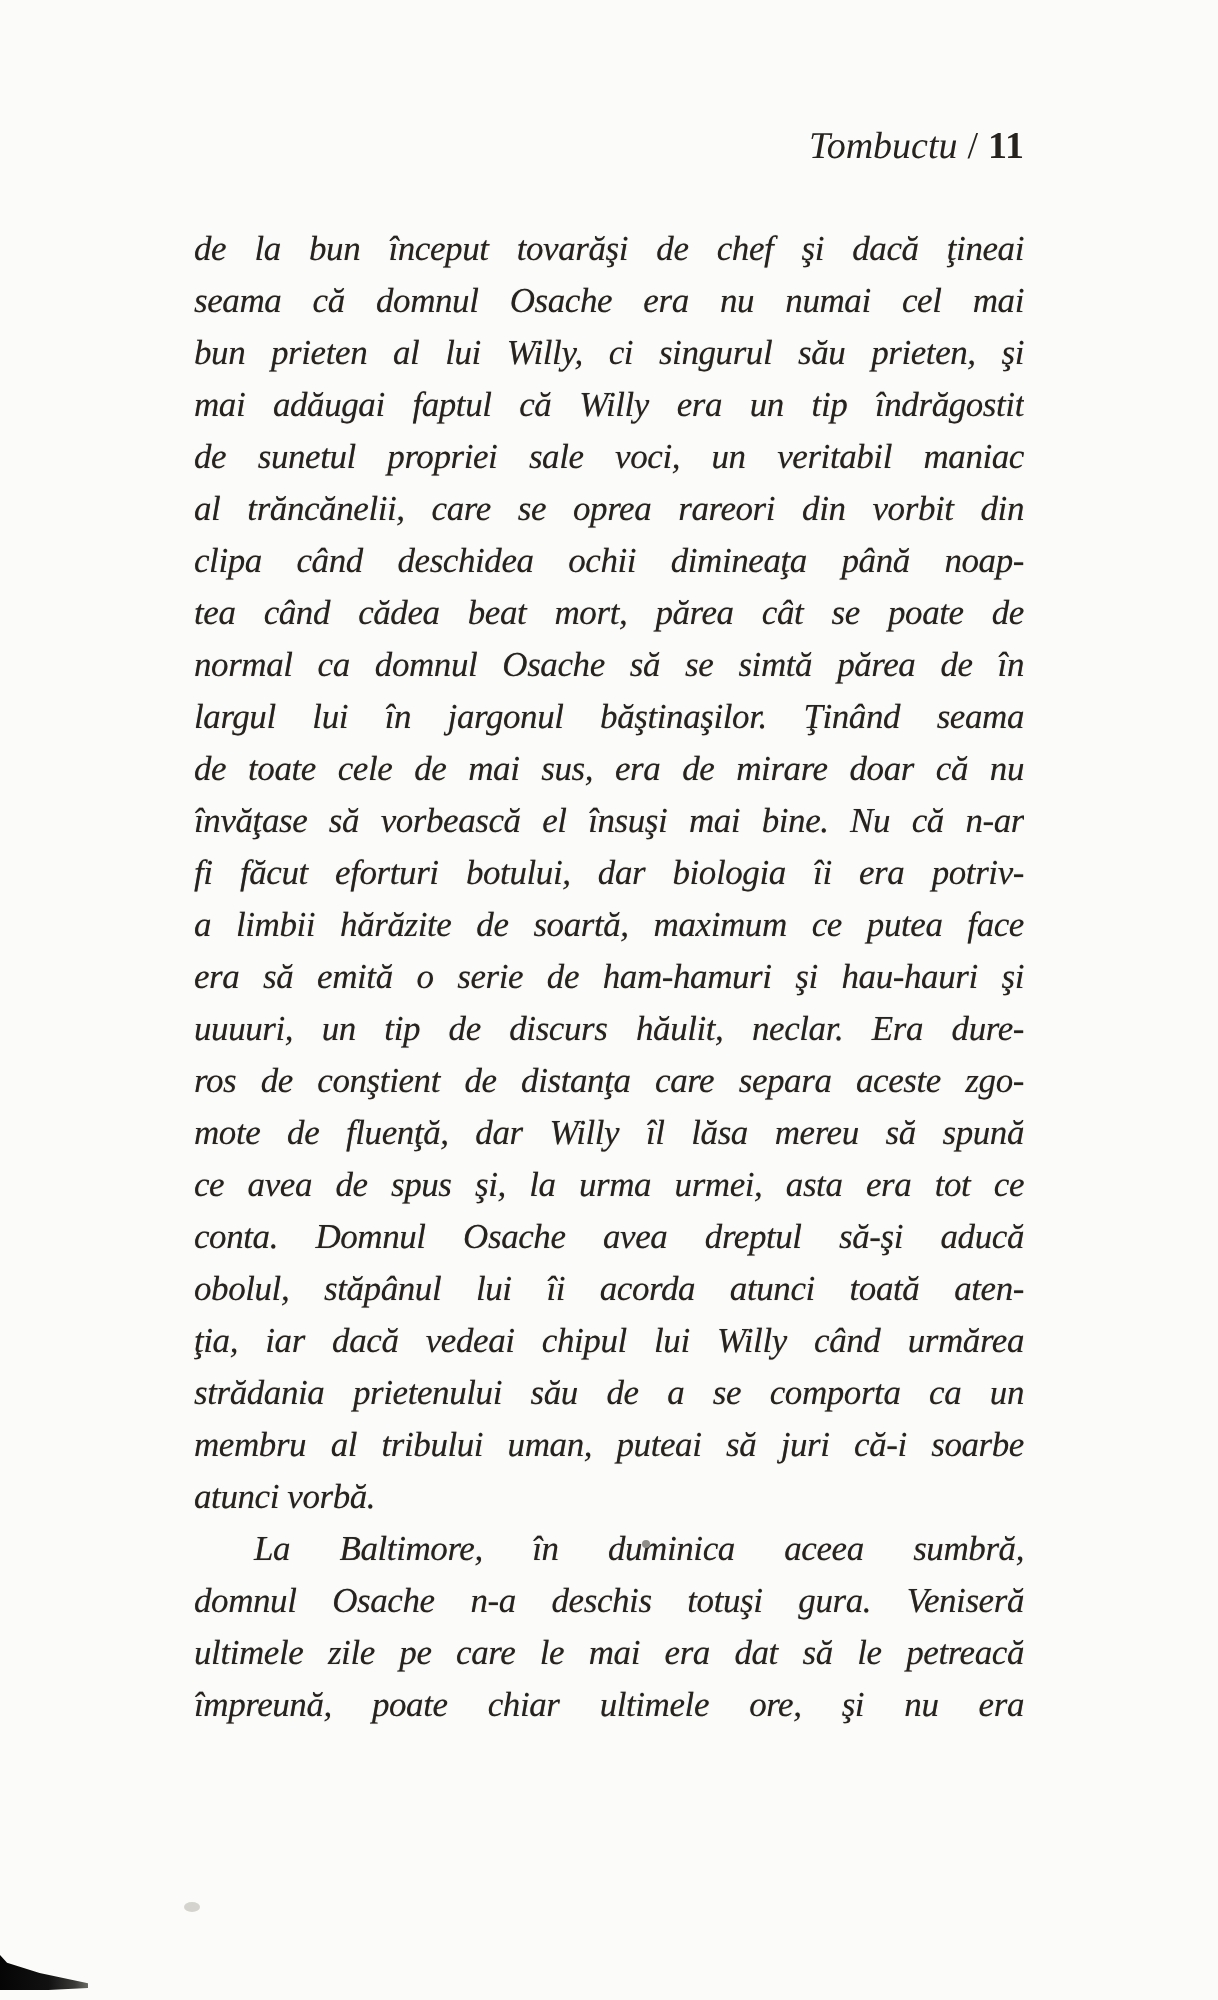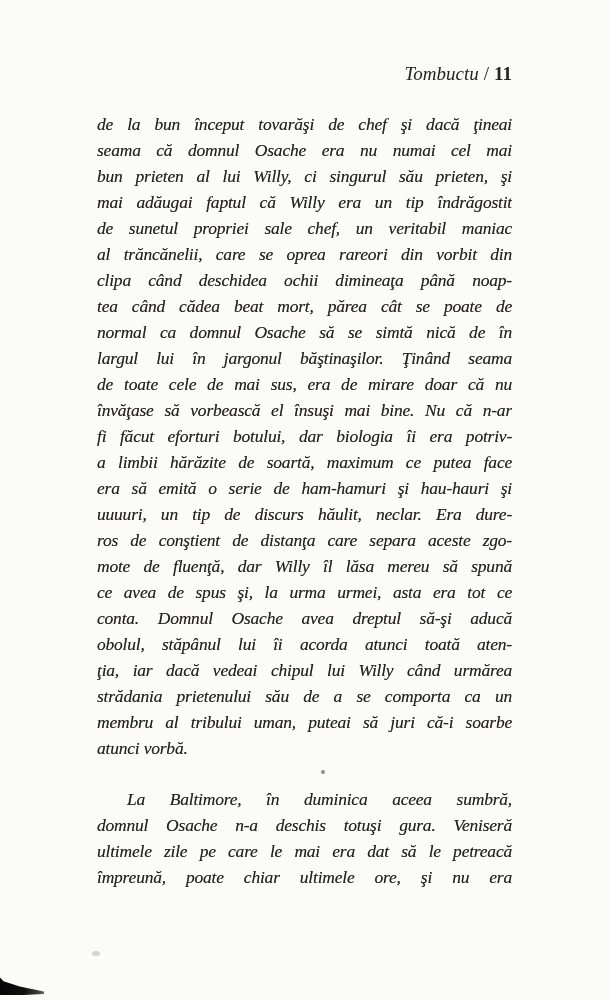--- a/index.html
+++ b/index.html
@@ -54,21 +54,20 @@
     text-align: justify;
     text-align-last: justify;
     height: 26px;
     overflow: hidden;
   }
   .line.end {
     text-align-last: left;
   }
   .line.indent {
     text-indent: 30px;
-    margin-top: 25px;
   }
   
   .corner-smudge {
     position: absolute;
     left: 0;
     top: 976px;
     width: 44px;
     height: 19px;
     background: linear-gradient(to right, #050505 0%, #111 55%, #3a3a38 85%, #6a6a66 100%);
     clip-path: polygon(0 8%, 8% 28%, 45% 55%, 100% 82%, 100% 95%, 55% 100%, 0 100%);
@@ -101,25 +100,25 @@
     <span class="header-title">Tombuctu</span><span class="header-sep">/</span><span class="header-page">11</span>
   </div>
 
   <div class="textblock">
 
     <div class="para">
       <div class="line">de la bun început tovarăşi de chef şi dacă ţineai</div>
       <div class="line">seama că domnul Osache era nu numai cel mai</div>
       <div class="line">bun prieten al lui Willy, ci singurul său prieten, şi</div>
       <div class="line">mai adăugai faptul că Willy era un tip îndrăgostit</div>
-      <div class="line">de sunetul propriei sale chef, un veritabil maniac</div>
+      <div class="line">de sunetul propriei sale voci, un veritabil maniac</div>
       <div class="line">al trăncănelii, care se oprea rareori din vorbit din</div>
       <div class="line">clipa când deschidea ochii dimineaţa până noap-</div>
       <div class="line">tea când cădea beat mort, părea cât se poate de</div>
-      <div class="line">normal ca domnul Osache să se simtă nică de în</div>
+      <div class="line">normal ca domnul Osache să se simtă părea de în</div>
       <div class="line">largul lui în jargonul băştinaşilor. Ţinând seama</div>
       <div class="line">de toate cele de mai sus, era de mirare doar că nu</div>
       <div class="line">învăţase să vorbească el însuşi mai bine. Nu că n-ar</div>
       <div class="line">fi făcut eforturi botului, dar biologia îi era potriv-</div>
       <div class="line">a limbii hărăzite de soartă, maximum ce putea face</div>
       <div class="line">era să emită o serie de ham-hamuri şi hau-hauri şi</div>
       <div class="line">uuuuri, un tip de discurs hăulit, neclar. Era dure-</div>
       <div class="line">ros de conştient de distanţa care separa aceste zgo-</div>
       <div class="line">mote de fluenţă, dar Willy îl lăsa mereu să spună</div>
       <div class="line">ce avea de spus şi, la urma urmei, asta era tot ce</div>

